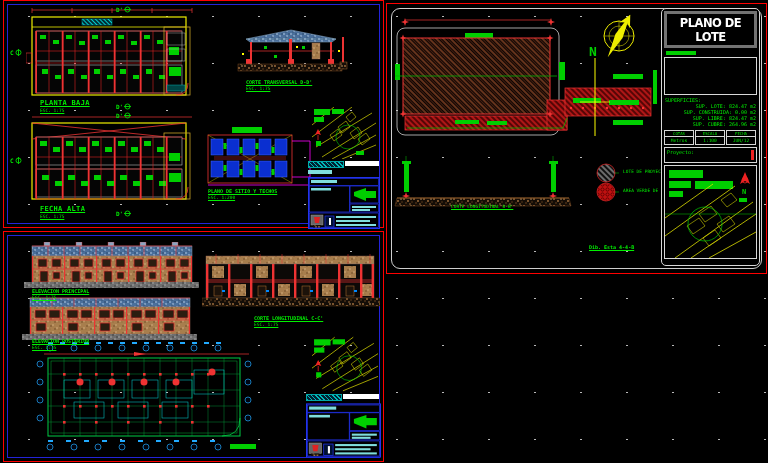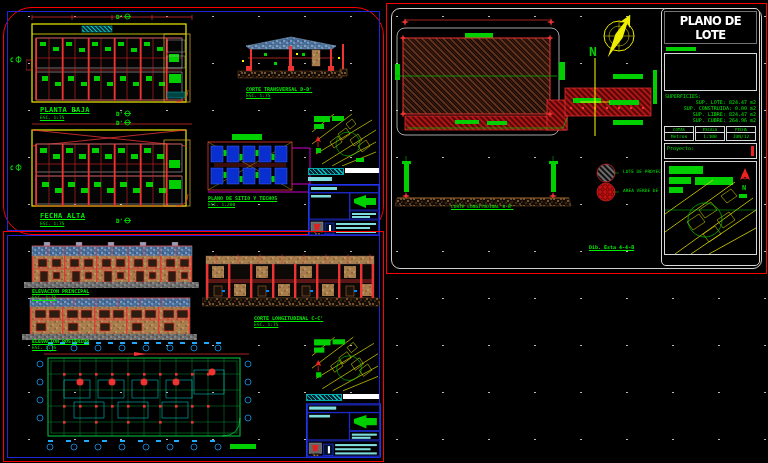--- a/index.html
+++ b/index.html
@@ -16,21 +16,21 @@
   .f7{font-size:7px;font-weight:bold;letter-spacing:.3px;}
   .f5{font-size:5px;font-weight:bold;}
   .f4{font-size:4.5px;}
   .marker{position:absolute;display:flex;align-items:center;gap:1px;color:#00ef00;
     font:bold 6px "DejaVu Sans Mono",monospace;line-height:1;}
   .cyanbar-row{position:absolute;display:flex;gap:1px;}
   .hatchbar{height:5px;background:repeating-linear-gradient(45deg,#00b9b9 0 1px,#023 1px 3px);border:1px solid #0aa;}
   .whitebar{height:5px;background:#fff;}
   
   .tblock{position:absolute;border:1px solid #d8d8d8;border-radius:5px;background:#000;padding:2px;box-sizing:border-box;}
-  .tb-title{border:1px solid #737373;color:#fff;text-align:center;
+  .tb-title{border:3px solid #737373;color:#fff;text-align:center;
     font:bold 11.5px "DejaVu Sans",sans-serif;letter-spacing:-.5px;padding:2px 0 1px;}
   .tb-greenbar{width:30px;height:4px;background:#00d000;margin:3px 0 2px 2px;}
   .tb-box{border:1px solid #d8d8d8;height:36px;}
   .tb-sup{color:#00ef00;font-size:5px;line-height:6px;padding:2px 1px 1px;}
   .tb-sup .hd{text-align:left;}
   .tb-sup .ln{text-align:right;}
   .tb-inforow{display:flex;margin-top:2px;}
   .tb-cell{flex:1;border:1px solid #d8d8d8;margin-right:1px;color:#00ef00;text-align:center;}
   .tb-cell .cl{font-size:4px;line-height:5px;border-bottom:1px solid #d8d8d8;}
   .tb-cell .cv{font-size:4.5px;line-height:7px;}
@@ -94,21 +94,21 @@
     </pattern>
     <pattern id="pat-cyanhatch" width="3" height="3" patternUnits="userSpaceOnUse" patternTransform="rotate(45)">
       <rect width="3" height="3" fill="#012b33"></rect>
       <line x1="0" y1="1.5" x2="3" y2="1.5" stroke="#00cccc" stroke-width="1"></line>
     </pattern>
   </defs>
 </svg>
 
 <div id="canvas">
 
-  <div class="vp" id="vp1" style="left:3px;top:7px;width:379px;height:226px;border-radius:29px;">
+  <div class="vp" id="vp1" style="left:3px;top:0;width:379px;height:226px;">
     <div class="inner-blue"></div>
 
     <svg class="abs" style="left:22px;top:6px" width="172" height="96" viewBox="0 0 172 96">
       <line x1="6" y1="3" x2="166" y2="3" stroke="#e33" stroke-width=".7"></line>
       <g stroke="#e33" stroke-width=".7">
           <line x1="6" y1="1" x2="6" y2="6"></line>
           <line x1="46" y1="1" x2="46" y2="6"></line>
           <line x1="86" y1="1" x2="86" y2="6"></line>
           <line x1="126" y1="1" x2="126" y2="6"></line>
           <line x1="166" y1="1" x2="166" y2="6"></line>

